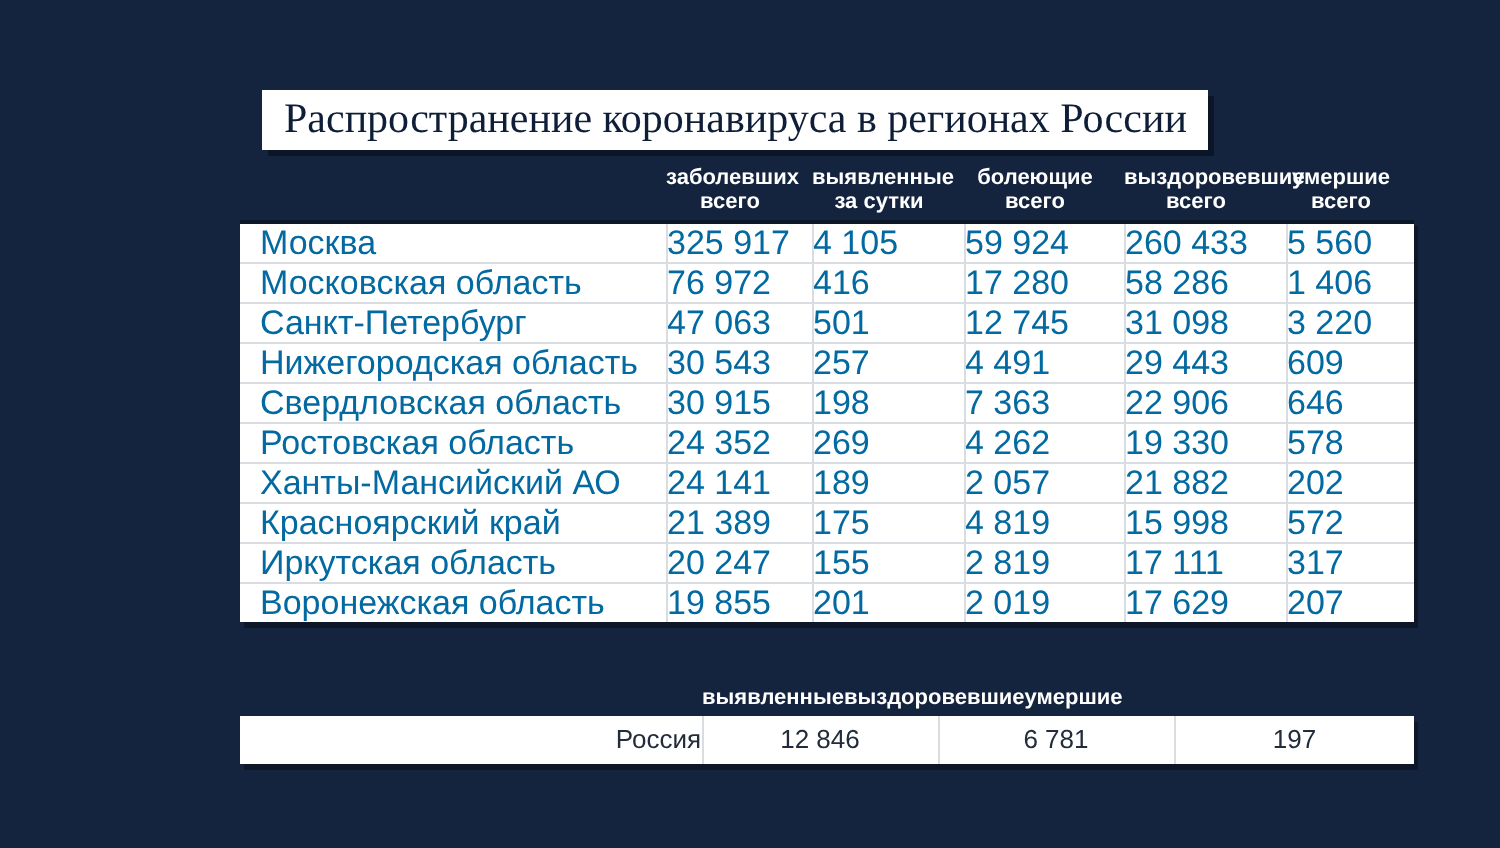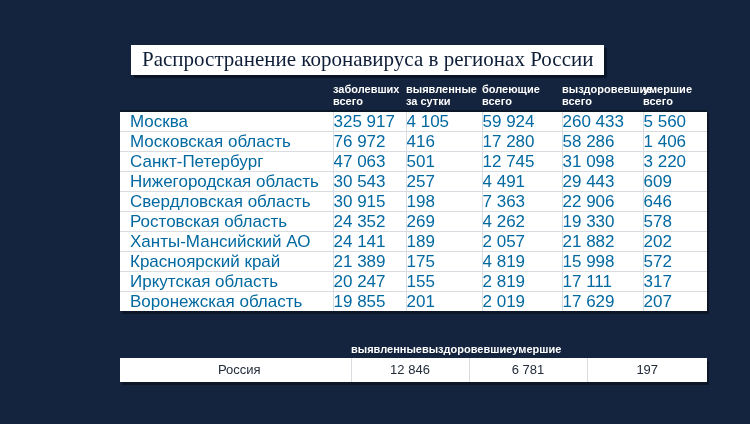--- a/index.html
+++ b/index.html
@@ -21,21 +21,21 @@
     font-size:21px;line-height:24px;
     color:#0f1e38;white-space:nowrap;
   }
   
   .main-headers{
     position:absolute;left:120px;top:83px;width:587px;
     display:flex;
   }
   .mh-cell{
     color:#ffffff;font-size:11px;font-weight:bold;line-height:12px;
-    text-align:left;box-sizing:border-box;padding-right:9px;
+    text-align:center;box-sizing:border-box;padding-right:9px;
   }
   .mh-spacer{width:213px;}
   .mh-c1{width:73px;}
   .mh-c2{width:76px;}
   .mh-c3{width:80px;}
   .mh-c4{width:81px;}
   .mh-c5{width:64px;}
   
   table{border-collapse:collapse;}
   .main-table{
@@ -68,21 +68,21 @@
     position:absolute;left:120px;top:358px;width:587px;
     background:#ffffff;
     box-shadow:2px 3px 0 rgba(0,0,0,0.35);
     table-layout:fixed;
   }
   .summary-table td{
     height:24px;padding:0;
     font-size:13px;color:#232c3a;line-height:24px;
     white-space:nowrap;
   }
-  .summary-table td.region{text-align:center;padding-left:8px;}
+  .summary-table td.region{text-align:right;padding-left:8px;}
   .summary-table td.val{text-align:center;border-left:1px solid #d9dce1;}
 </style>
 </head>
 <body>
 
 <div class="title-box">
   <span>Распространение коронавируса в регионах России</span>
 </div>
 
 <div class="main-headers">

